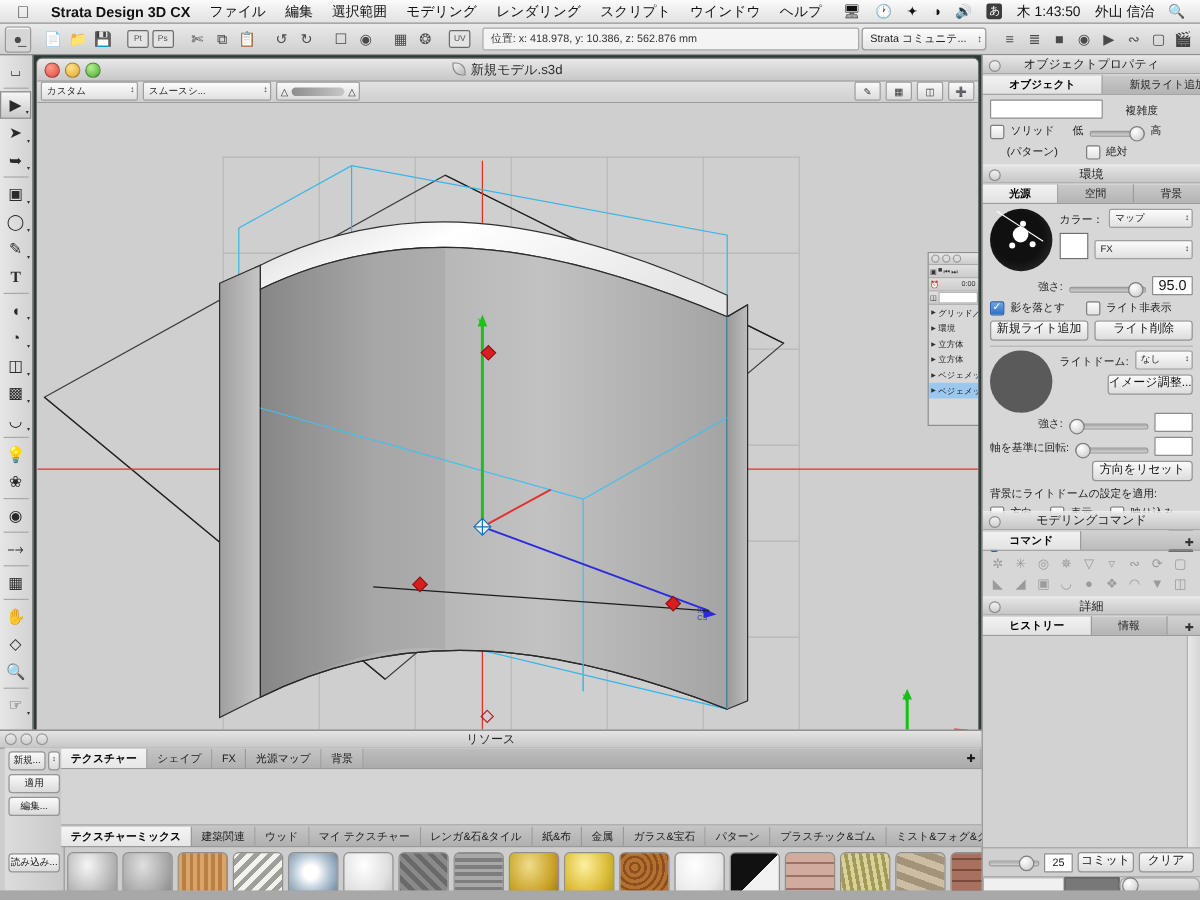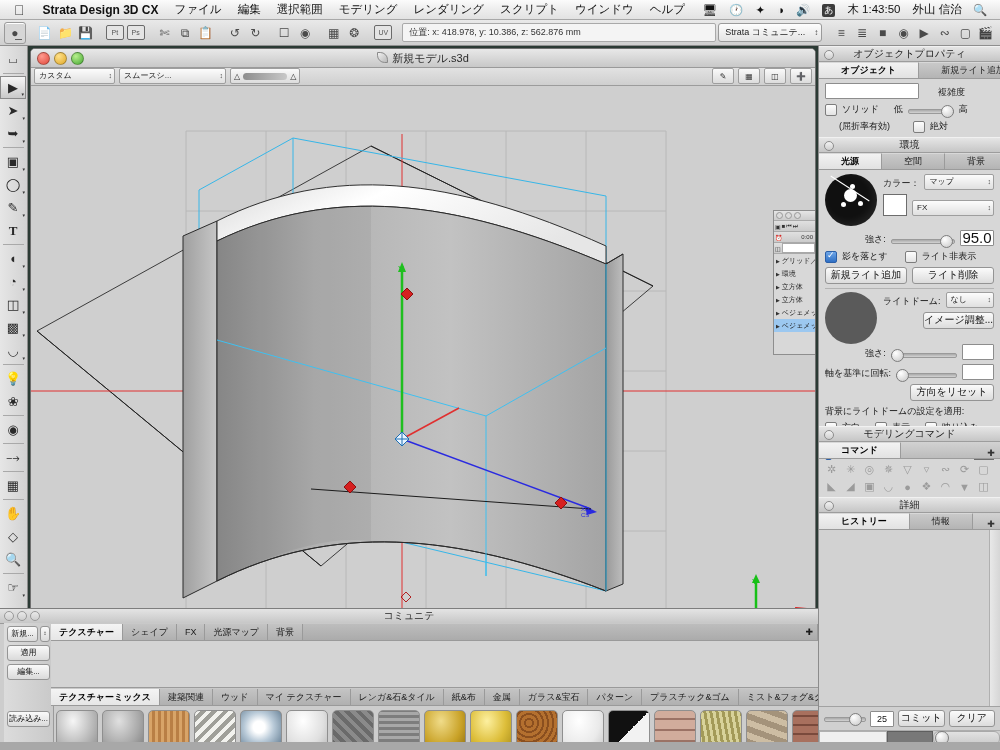--- a/index.html
+++ b/index.html
@@ -504,21 +504,21 @@
         <span class="cb"></span>
         <span class="lbl">ソリッド</span>
         <span class="lbl" style="margin-left:10px">低</span>
         <span class="slider" style="width:46px;flex:none">
           <span class="trk"></span>
           <span class="knb" style="right:0"></span>
         </span>
         <span class="lbl">高</span>
       </div>
       <div class="row">
-        <span class="lbl" style="margin-left:14px">(屈折率有効)</span>
+        <span class="lbl" style="margin-left:14px">(パターン)</span>
         <span class="cb" style="margin-left:18px"></span>
         <span class="lbl">絶対</span>
       </div>
     </div>
 
     <div class="secthdr">
       <span class="disc"></span>
       <span>環境</span>
     </div>
     <div class="tabrow">
@@ -547,21 +547,21 @@
             <span class="minipop" style="flex:1">FX</span>
           </div>
         </div>
       </div>
       <div class="row" style="margin-top:4px">
         <span class="lbl" style="margin-left:40px">強さ:</span>
         <span class="slider">
           <span class="trk"></span>
           <span class="knb" style="right:2px"></span>
         </span>
-        <span class="txtf" style="width:32px;font-size:15px;line-height:14px;text-align:center">95.0</span>
+        <span class="txtf" style="width:32px;font-size:12px;line-height:14px;text-align:center">95.0</span>
       </div>
       <div class="row">
         <span class="cb on"></span>
         <span class="lbl">影を落とす</span>
         <span class="cb" style="margin-left:12px"></span>
         <span class="lbl">ライト非表示</span>
       </div>
       <div class="row">
         <span class="btn">新規ライト追加</span>
         <span class="btn">ライト削除</span>
@@ -677,21 +677,21 @@
     </div>
   </div>
 
   <div class="respal">
     <div class="resbar">
       <span class="lights">
         <span class="rl"></span>
         <span class="rl"></span>
         <span class="rl"></span>
       </span>
-      <span class="restitle">コミュニテ</span>
+      <span class="restitle">リソース</span>
     </div>
 
     <div class="reslcol">
       <div style="display:flex;gap:2px;align-items:center">
         <span class="lbtn" style="flex:1">新規...</span>
         <span class="lbtn" style="width:8px;font-size:6px;line-height:13px">↕</span>
       </div>
       <div class="lbtn">適用</div>
       <div class="lbtn">編集...</div>
       <div style="height:28px"></div>

